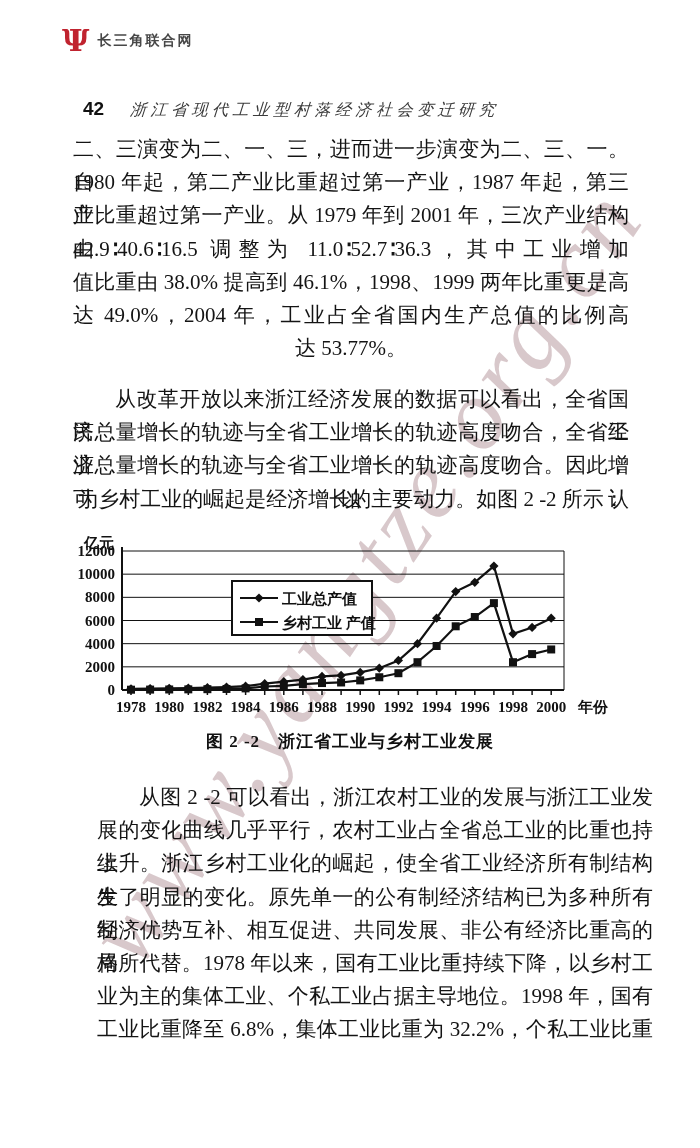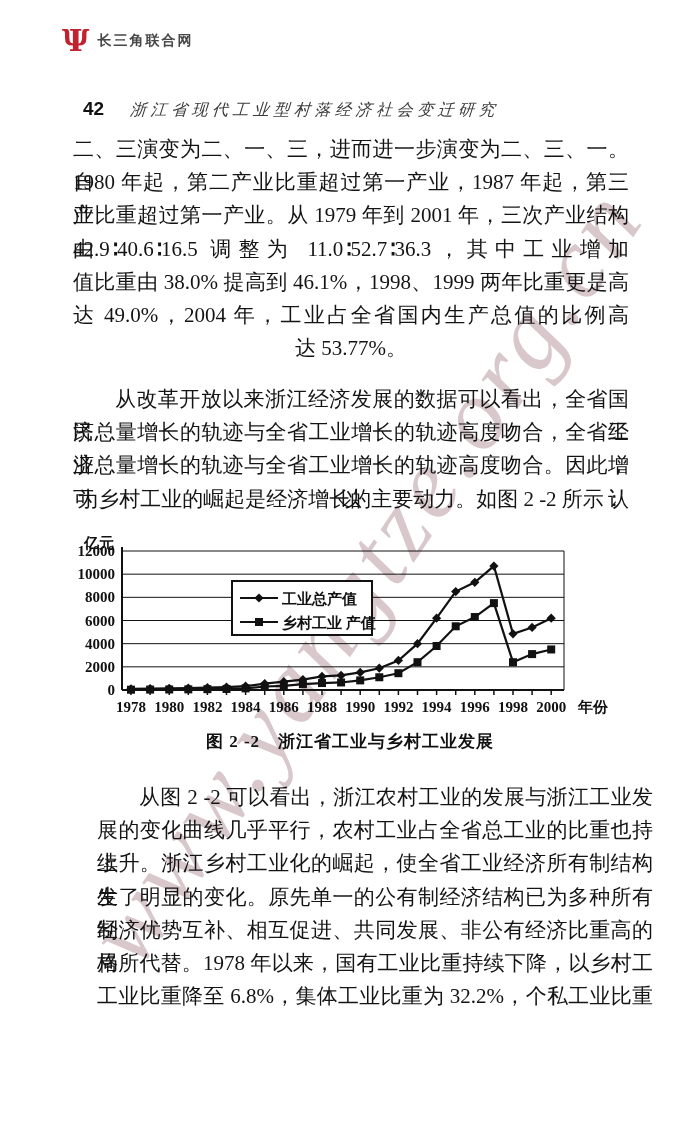--- a/index.html
+++ b/index.html
@@ -181,17 +181,18 @@
       <div class="caption">图 2 -2　浙江省工业与乡村工业发展</div>
     </div>
 
     <div class="body p3">
       <div class="line indent">从图 2 -2 可以看出，浙江农村工业的发展与浙江工业发</div>
       <div class="line">展的变化曲线几乎平行，农村工业占全省总工业的比重也持续</div>
       <div class="line">上升。浙江乡村工业化的崛起，使全省工业经济所有制结构发</div>
       <div class="line">生了明显的变化。原先单一的公有制经济结构已为多种所有制</div>
       <div class="line">经济优势互补、相互促进、共同发展、非公有经济比重高的格</div>
       <div class="line">局所代替。1978 年以来，国有工业比重持续下降，以乡村工</div>
+      <div class="line">业为主的集体工业、个私工业占据主导地位。1998 年，国有</div>
       <div class="line">工业比重降至 6.8%，集体工业比重为 32.2%，个私工业比重</div>
     </div>
 
   </div>
 </div>
 
 </body></html>

